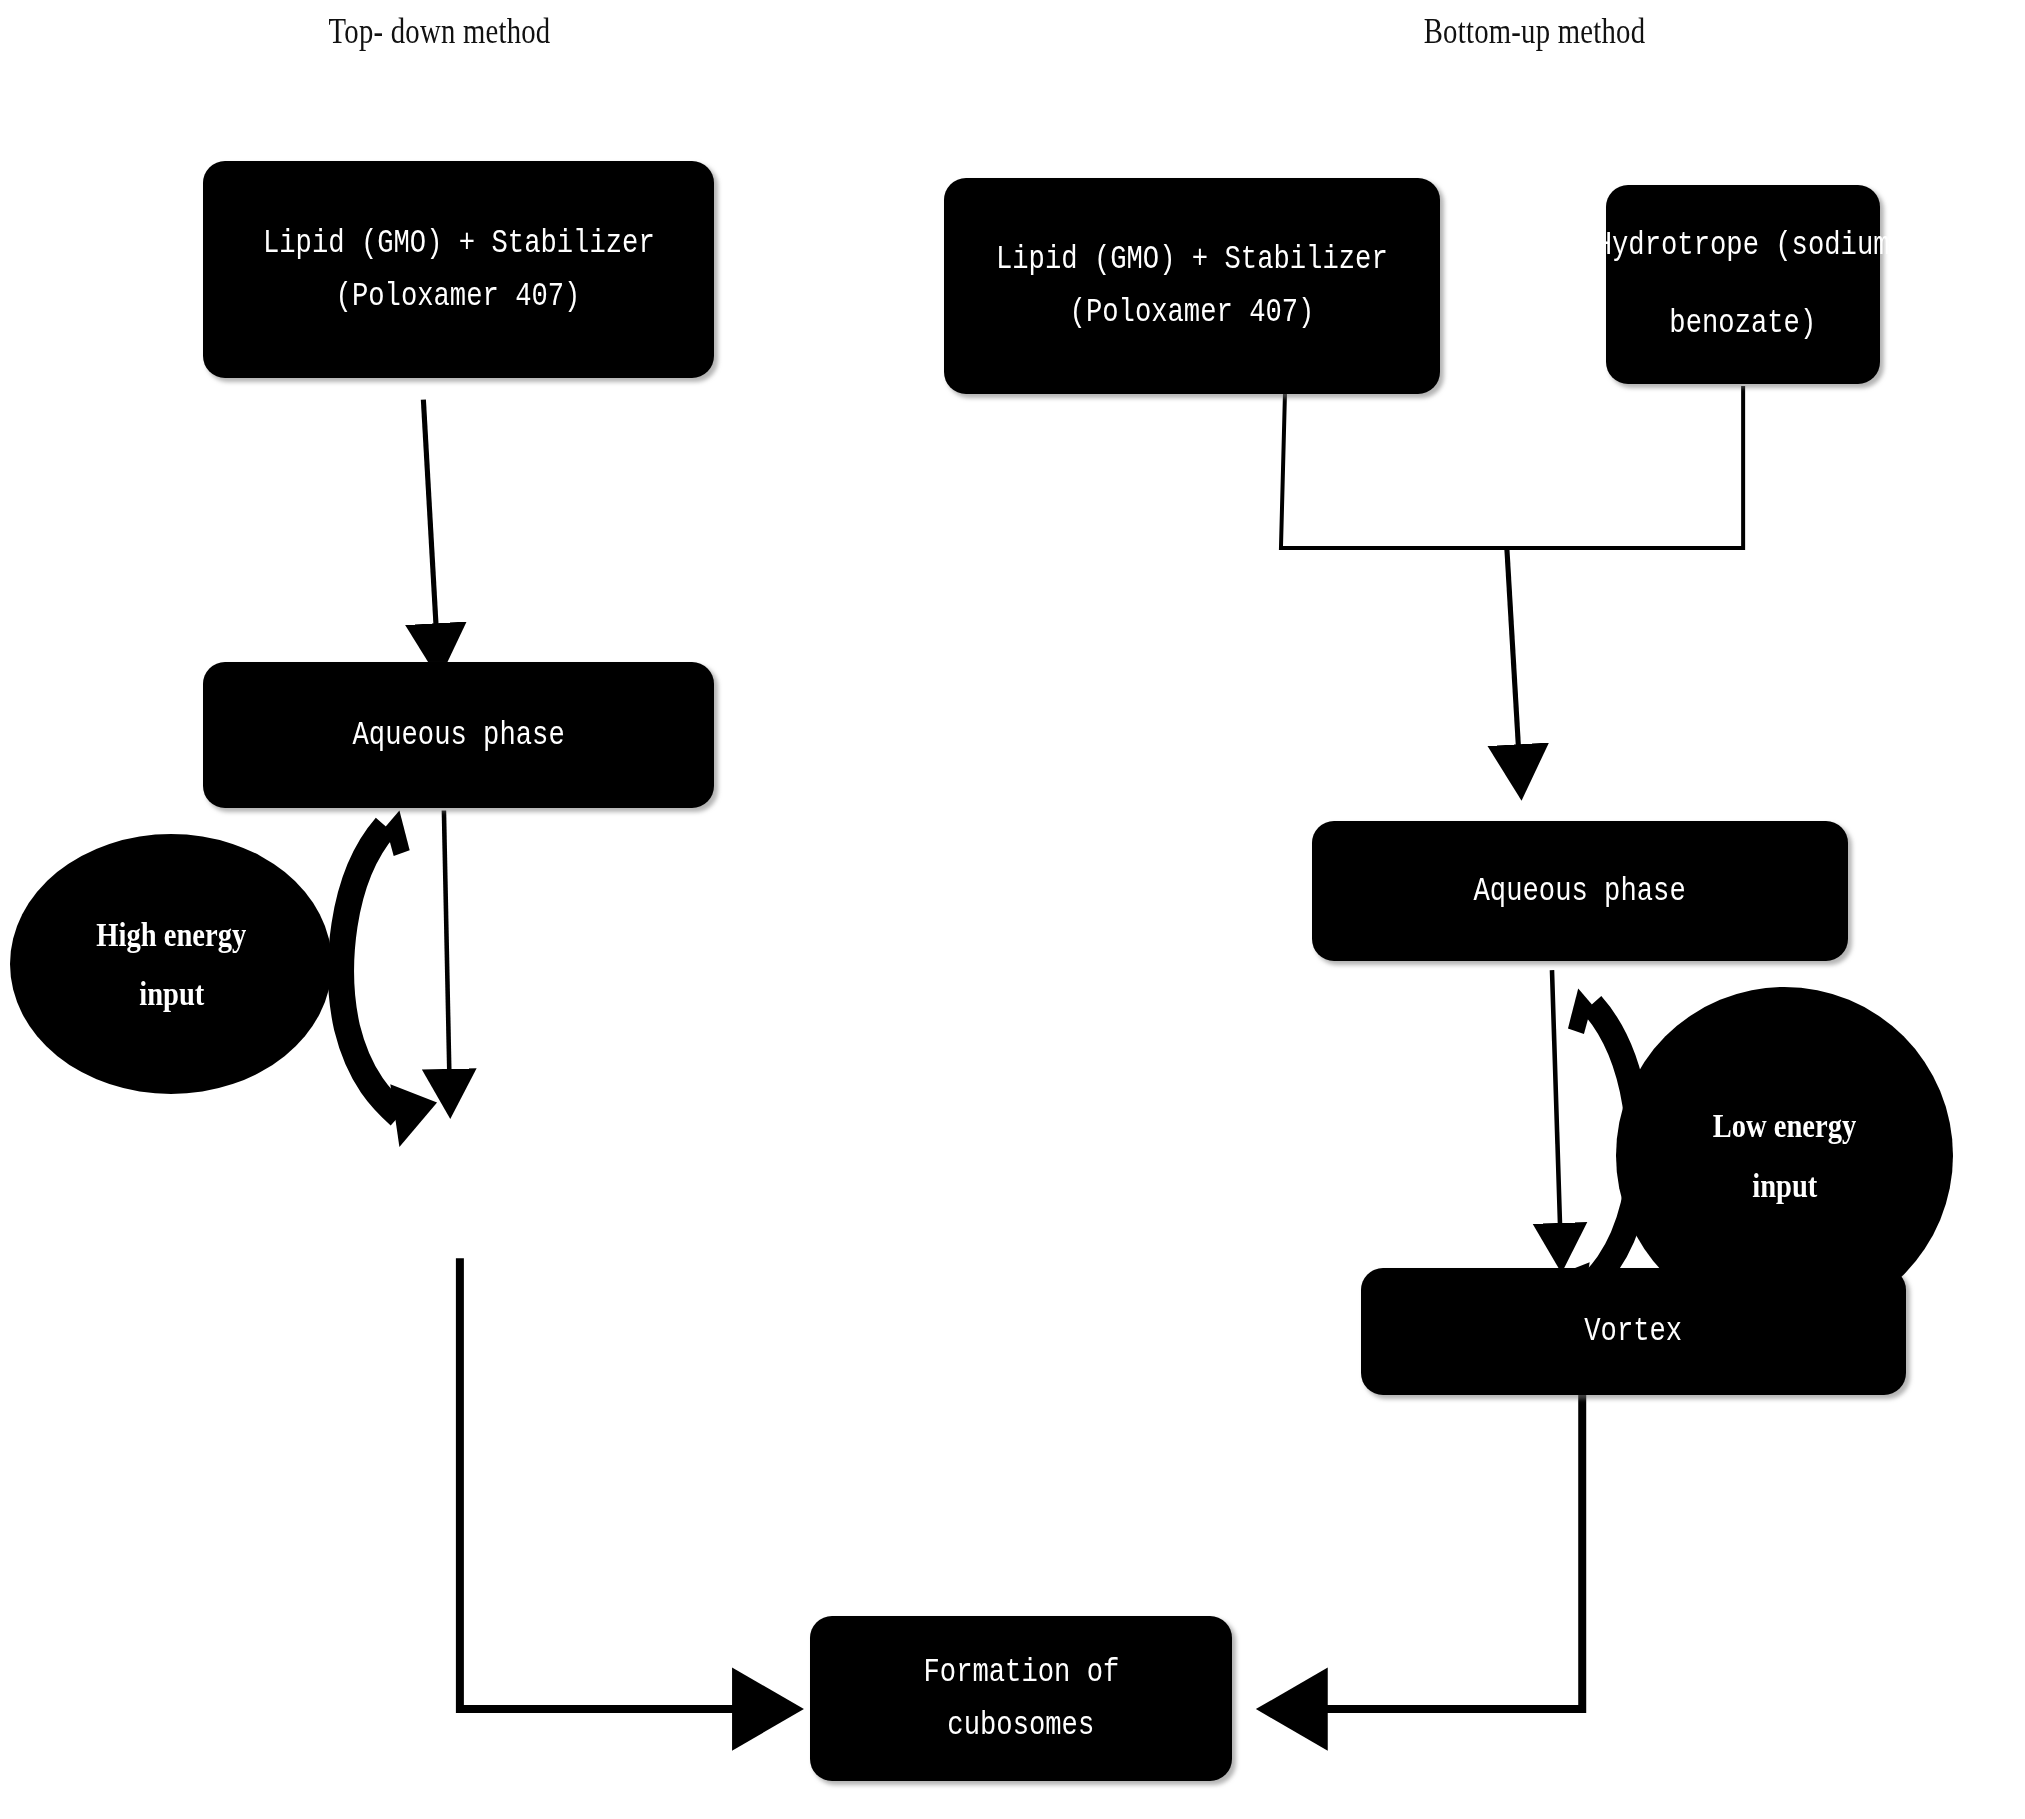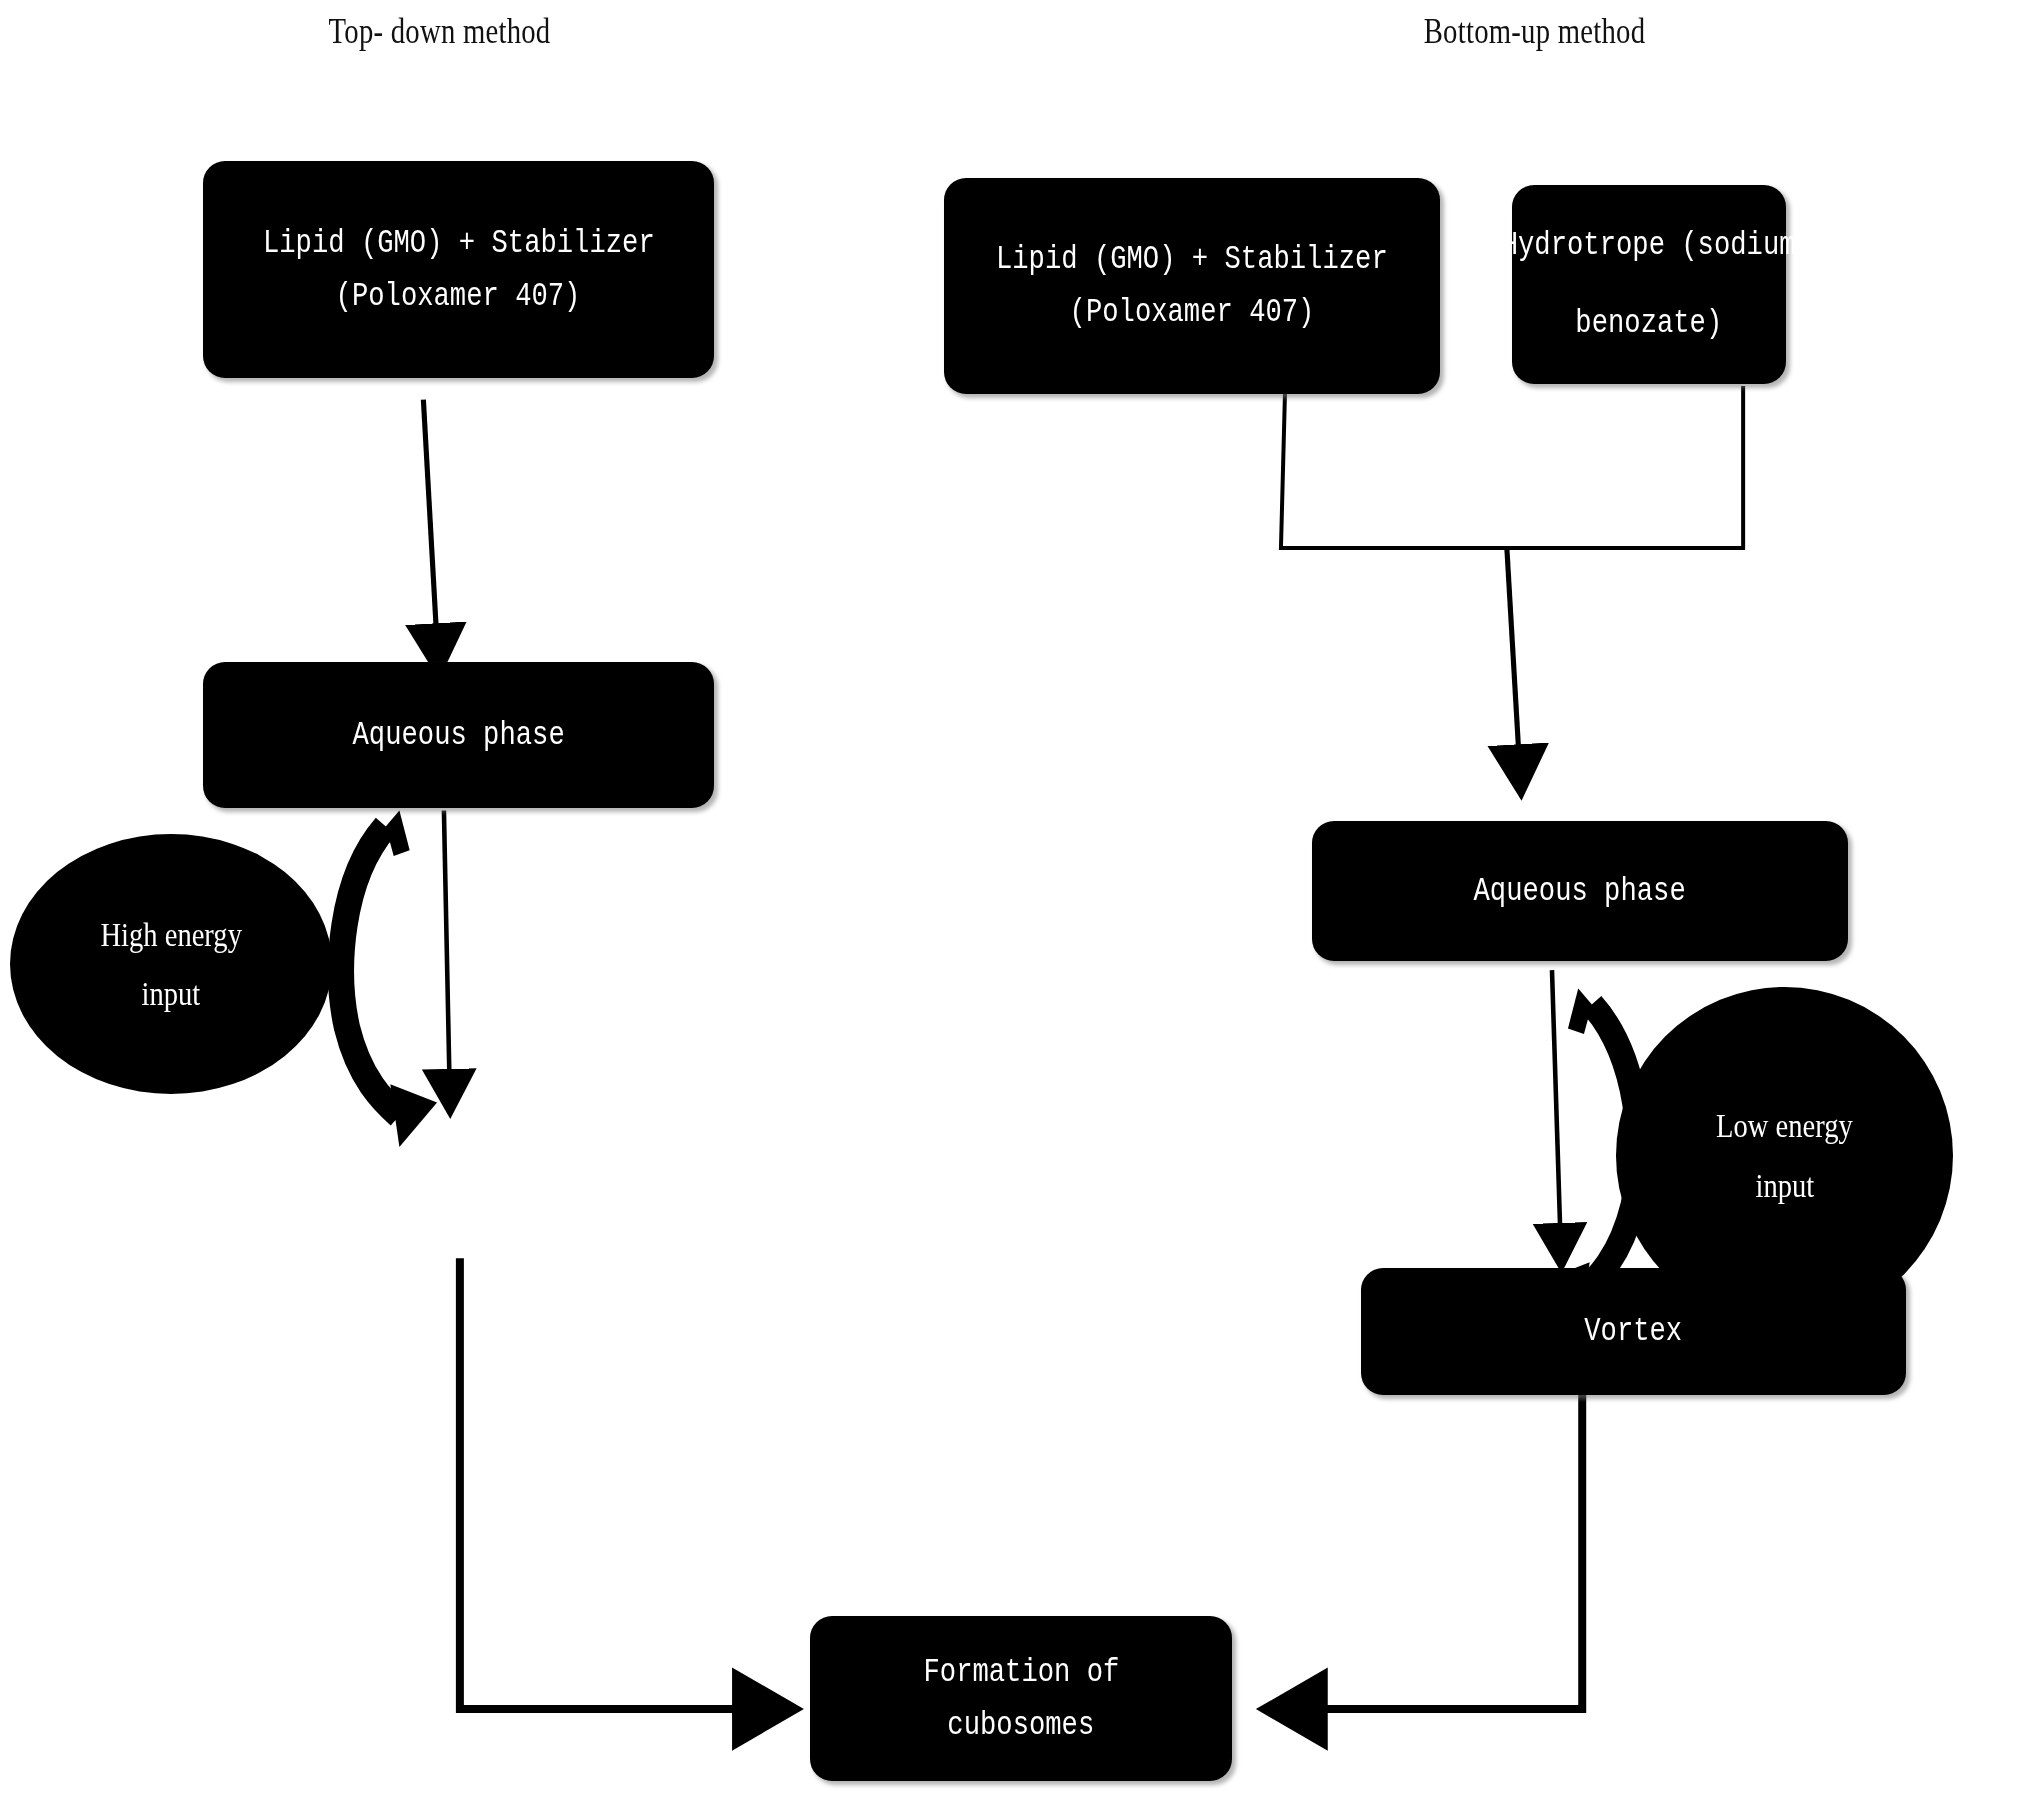--- a/index.html
+++ b/index.html
@@ -58,20 +58,21 @@
   .bubble {
     position: absolute;
     background: #000000;
     border-radius: 50%;
     color: #ffffff;
     display: flex;
     flex-direction: column;
     align-items: center;
     justify-content: center;
     z-index: 4;
+    font-weight: bold;
   }
   .bubble .line {
     display: block;
     font-size: 34px;
     line-height: 1.75;
     white-space: nowrap;
     transform: scaleX(0.84);
     transform-origin: center center;
   }
 
@@ -91,21 +92,21 @@
     height: 1820px;
     z-index: 5;
     pointer-events: none;
   }
 
   
   #node-lipid-left    { left: 203px;  top: 161px;  width: 511px;  height: 217px; }
   #node-aqueous-left  { left: 203px;  top: 662px; width: 511px;  height: 146px; }
   #node-homogenizer   { left: 140px;  top: 1113px; width: 556px;  height: 146px; }
   #node-lipid-right   { left: 944px; top: 178px;  width: 496px;  height: 216px; }
-  #node-hydrotrope    { left: 1512px; top: 185px;  width: 274px;  height: 199px; gap: 25px; }
+  #node-hydrotrope    { left: 1606px; top: 185px;  width: 274px;  height: 199px; gap: 25px; }
   #node-aqueous-right { left: 1312px; top: 821px; width: 536px;  height: 140px; }
   #node-vortex        { left: 1361px; top: 1268px; width: 545px;  height: 127px; }
   #node-cubosomes     { left: 810px; top: 1616px; width: 422px;  height: 165px; }
 
   #bubble-high { left: 10.3px;   top: 834px; width: 322px; height: 260px; }
   #bubble-low  { left: 1616px; top: 987px; width: 337px; height: 337px; }
 </style>
 </head>
 <body>
 

